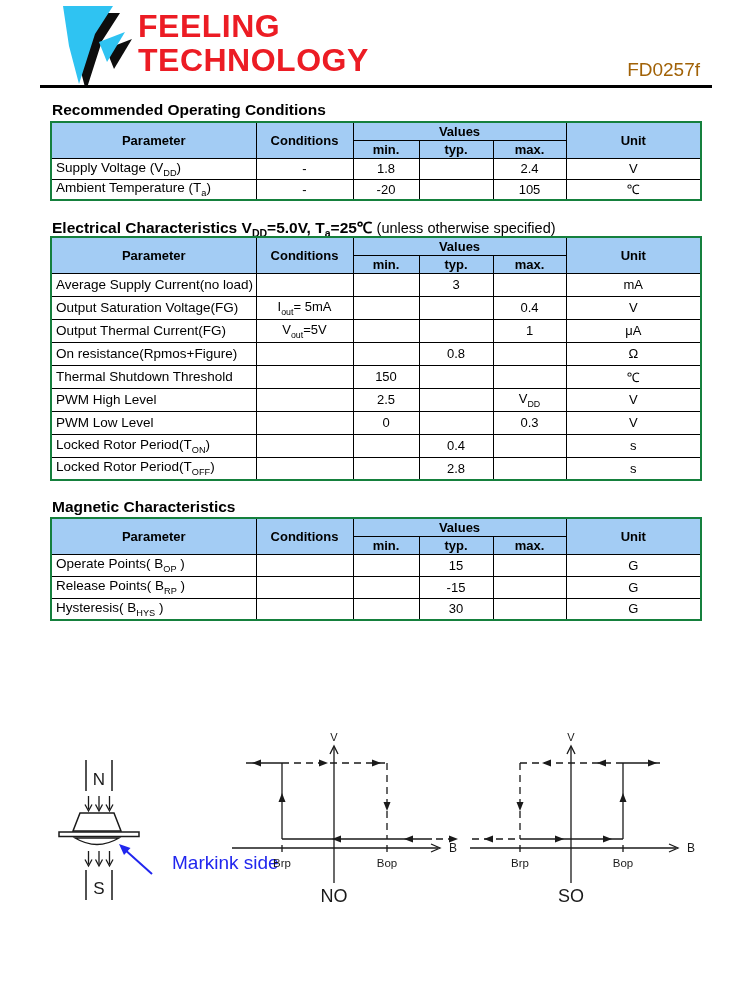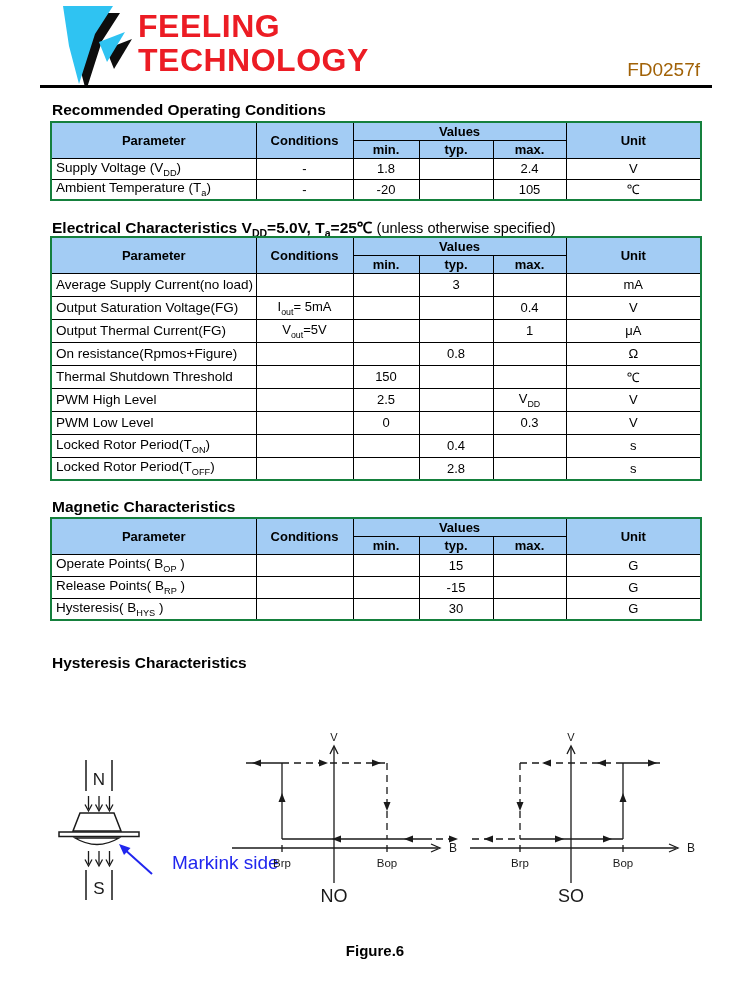--- a/index.html
+++ b/index.html
@@ -275,23 +275,20 @@
         <td class="param">Hysteresis( B<sub>HYS</sub> )</td>
         <td></td>
         <td></td>
         <td>30</td>
         <td></td>
         <td>G</td>
       </tr>
     </tbody>
   </table>
 
-  <div class="sec-title" style="top:654px">
-    <span>Hysteresis Characteristics</span>
-  </div>
 
   <svg class="diagram" width="670" height="240" viewBox="40 700 670 240">
 
     <g>
       <path class="lnk" d="M86,760 V791 M112,760 V791"></path>
       <text class="gtxt" x="99" y="785" font-size="17" text-anchor="middle">N</text>
       <g>
         <path class="ln" d="M88.5,796 V809 M99,796 V809 M109.5,796 V809"></path>
         <path class="ln" d="M85,804.5 L88.5,811 L92,804.5 M95.5,804.5 L99,811 L102.5,804.5 M106,804.5 L109.5,811 L113,804.5"></path>
       </g>
@@ -365,15 +362,14 @@
         <polygon class="ah" points="597,763 606,759.5 606,766.5"></polygon>
         <line class="ln dash" x1="520" y1="763" x2="520" y2="839"></line>
         <polygon class="ah" points="520,811 516.5,802 523.5,802"></polygon>
         <line class="ln dash" x1="472" y1="839" x2="520" y2="839"></line>
         <polygon class="ah" points="484,839 493,835.5 493,842.5"></polygon>
       </g>
       <text class="gtxt" x="571" y="902" font-size="18" text-anchor="middle">SO</text>
     </g>
   </svg>
 
-  <div class="figcap">Figure.6</div>
 
 </div>
 
 </body></html>

